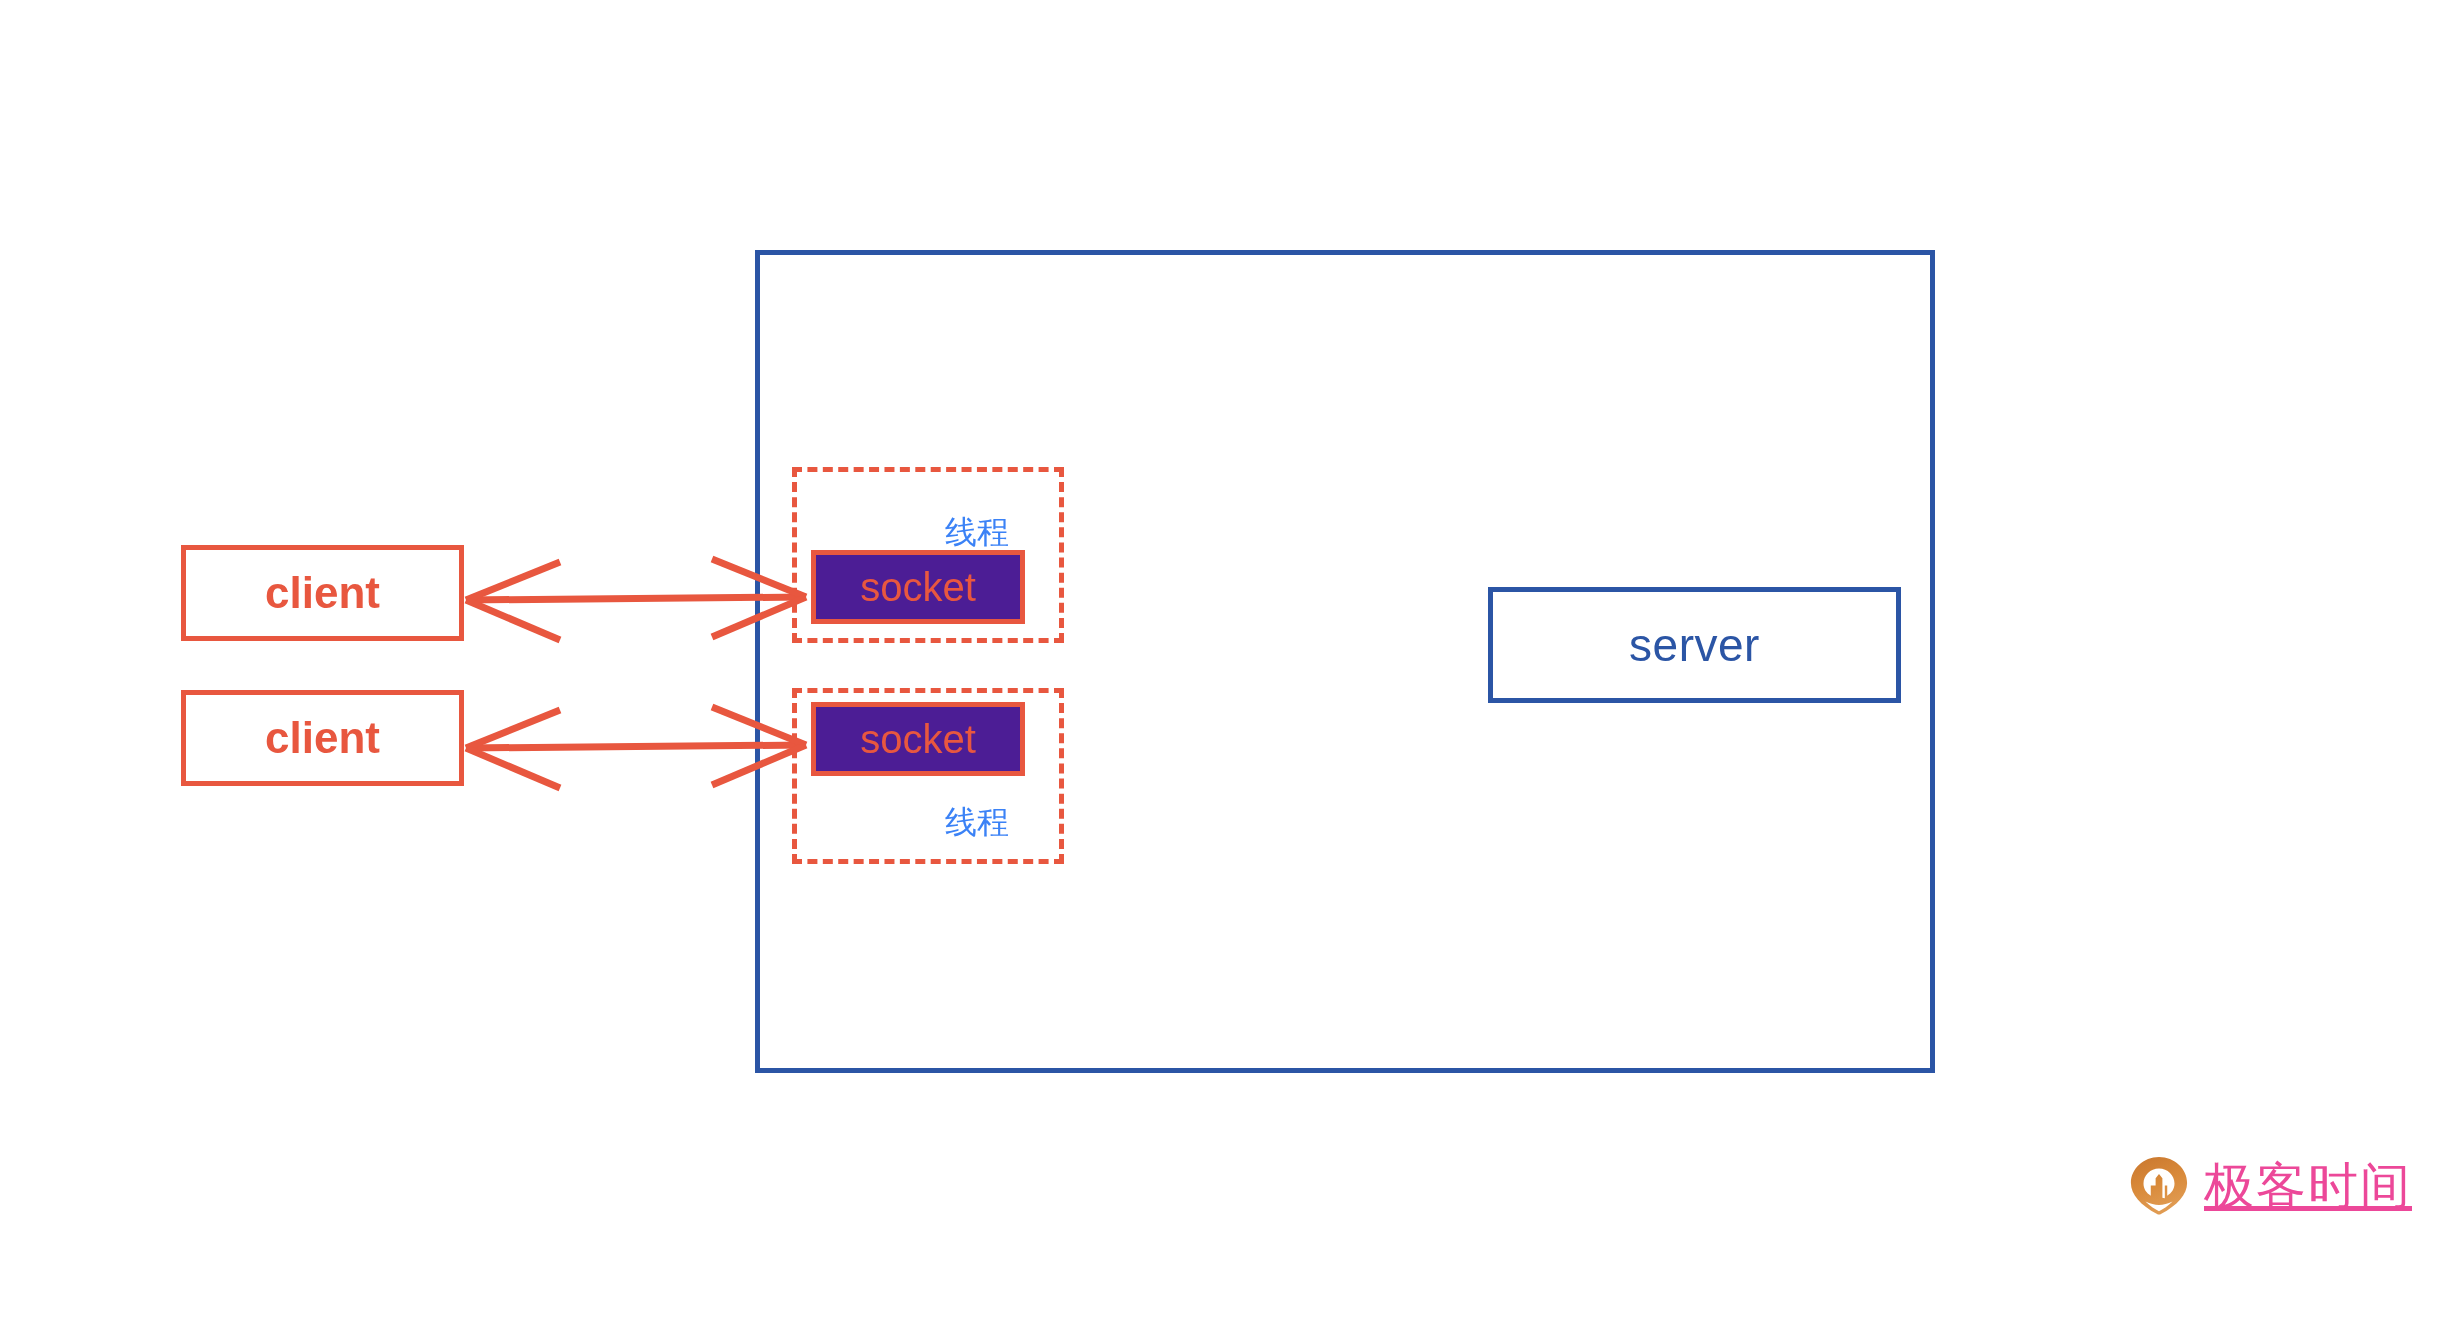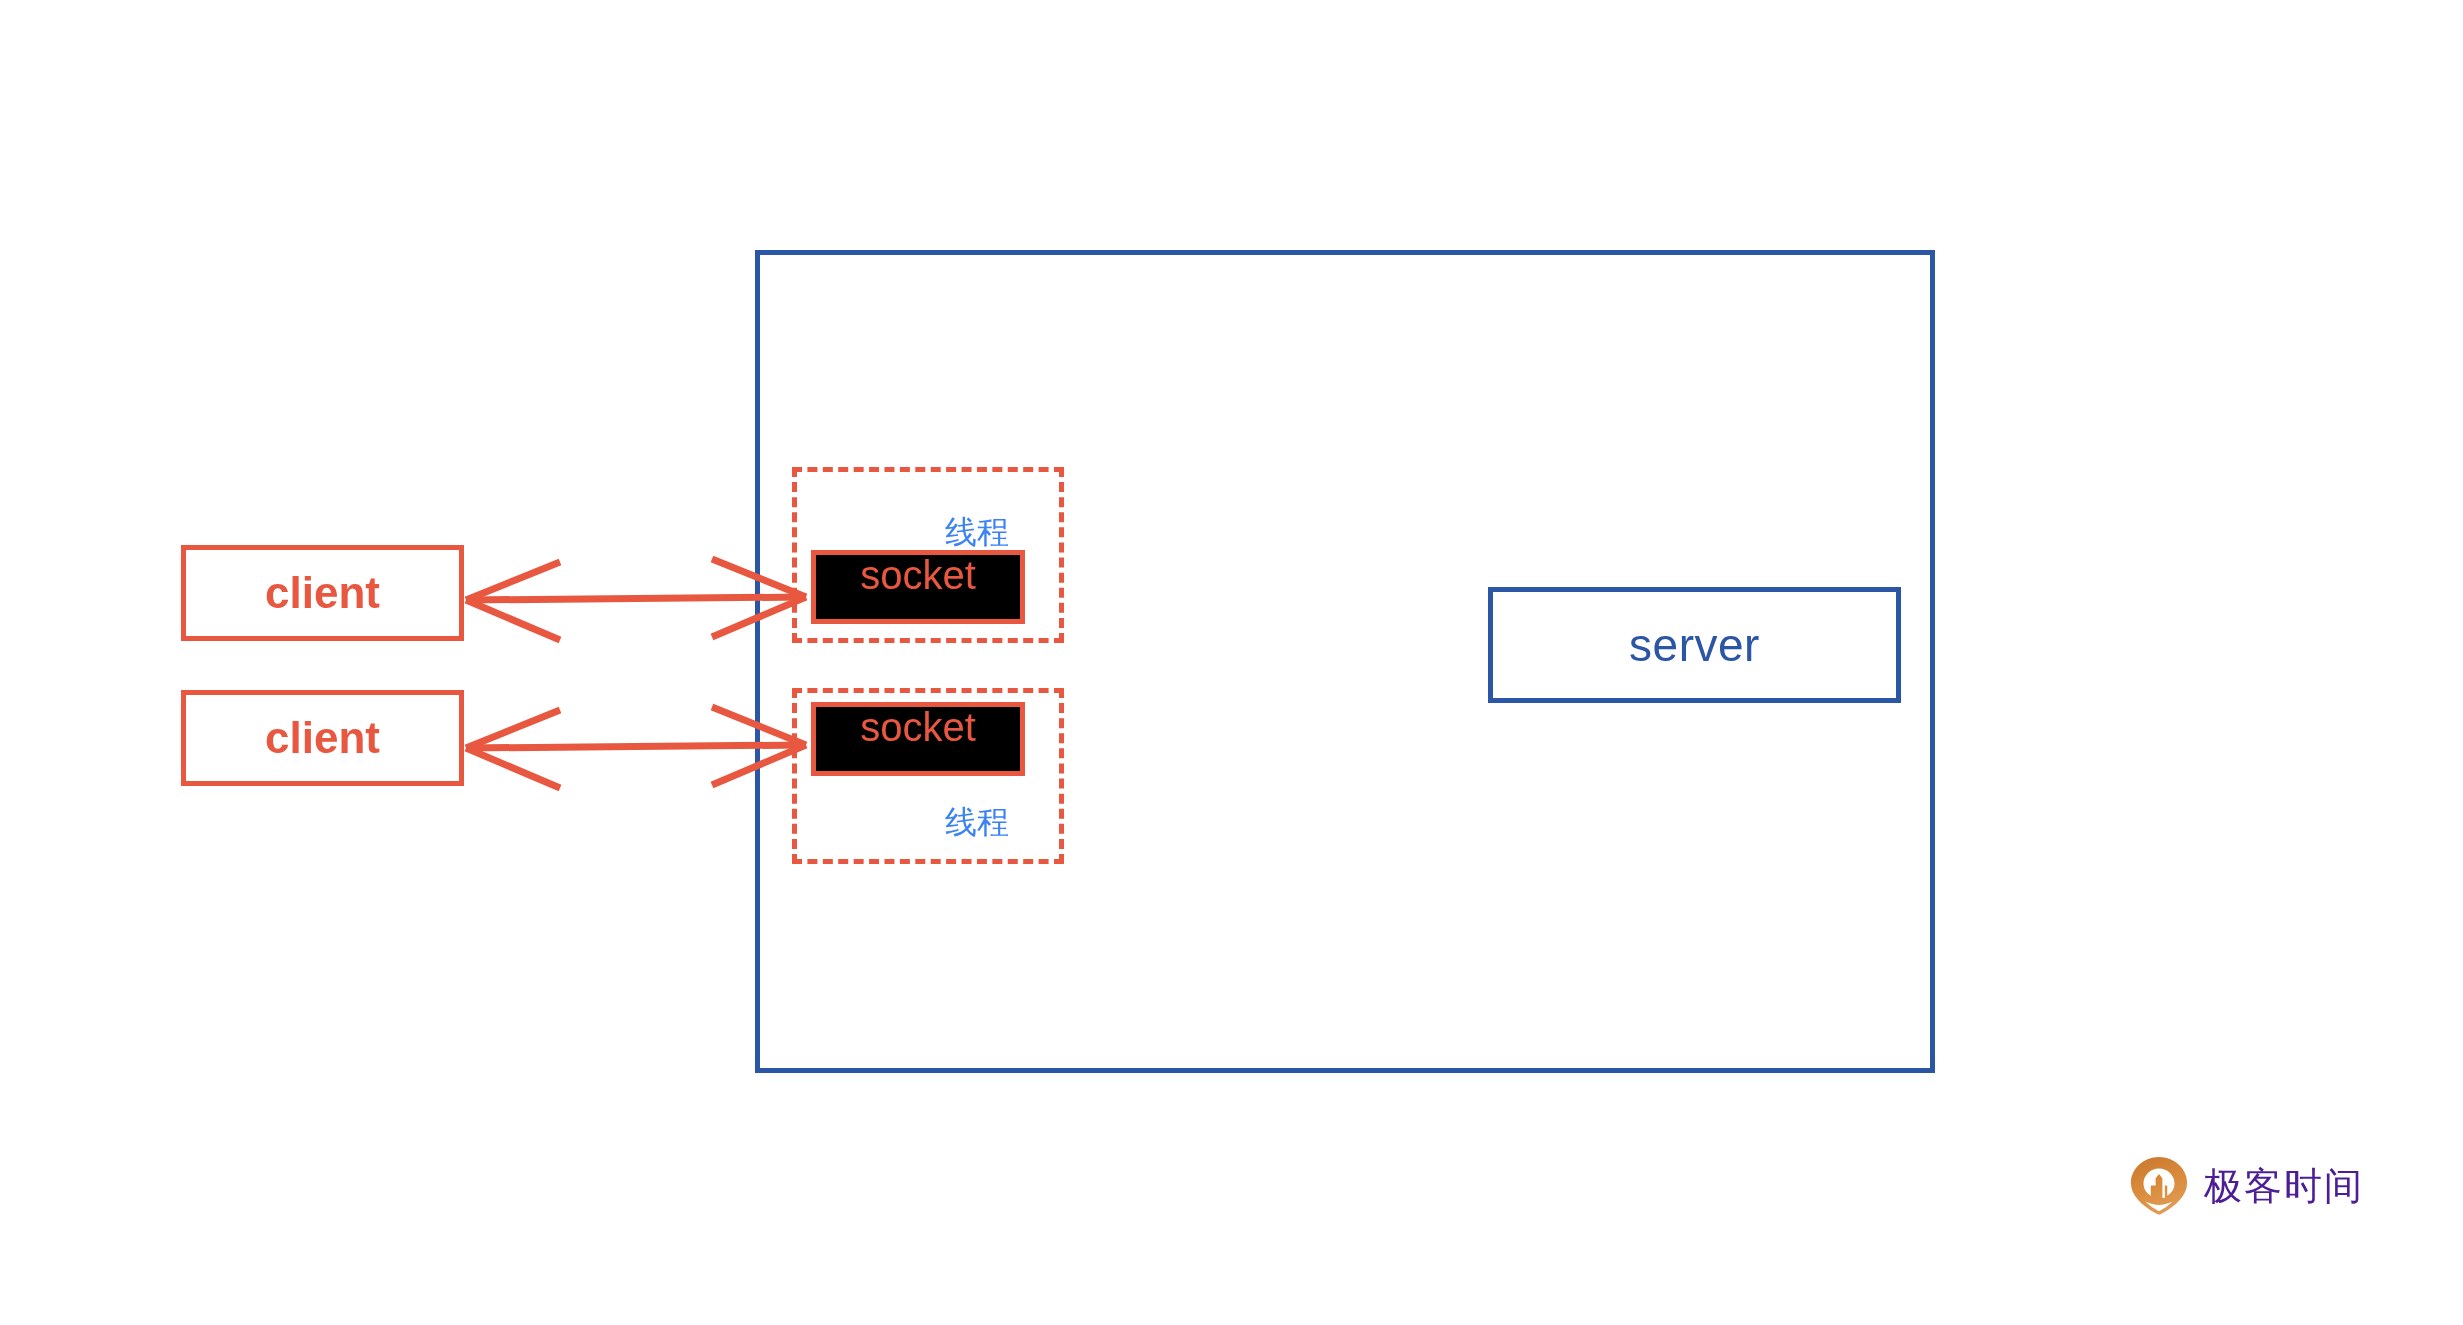--- a/index.html
+++ b/index.html
@@ -95,23 +95,23 @@
   #thread-label-2 { left: 945px; top: 782px; }
 
   
   .socket-box {
     position: absolute;
     width: 214px;
     height: 74px;
     border: 5px solid #e8573f;
     box-sizing: border-box;
     display: flex;
-    align-items: flex-start;
+    align-items: center;
     justify-content: center;
-    background: #000000;
+    background: #4c1d95;
   }
   .socket-label {
     color: #e8573f;
     font-size: 40px;
     line-height: 1;
   }
   #socket-1 { left: 811px; top: 550px; }
   #socket-2 { left: 811px; top: 702px; }
 
   
@@ -132,25 +132,26 @@
     display: flex;
     align-items: center;
     gap: 14px;
   }
   .logo-mark {
     width: 62px;
     height: 62px;
     flex: 0 0 auto;
   }
   .logo-text {
-    color: #4c1d95;
-    font-size: 38px;
+    color: #ec4899;
+    font-size: 50px;
     line-height: 1;
     letter-spacing: 2px;
     white-space: nowrap;
+    text-decoration: underline;
   }
 </style>
 </head>
 <body>
 
 <div id="canvas">
 
   <div class="host-box"></div>
 
   <div class="client-box" id="client-1">

